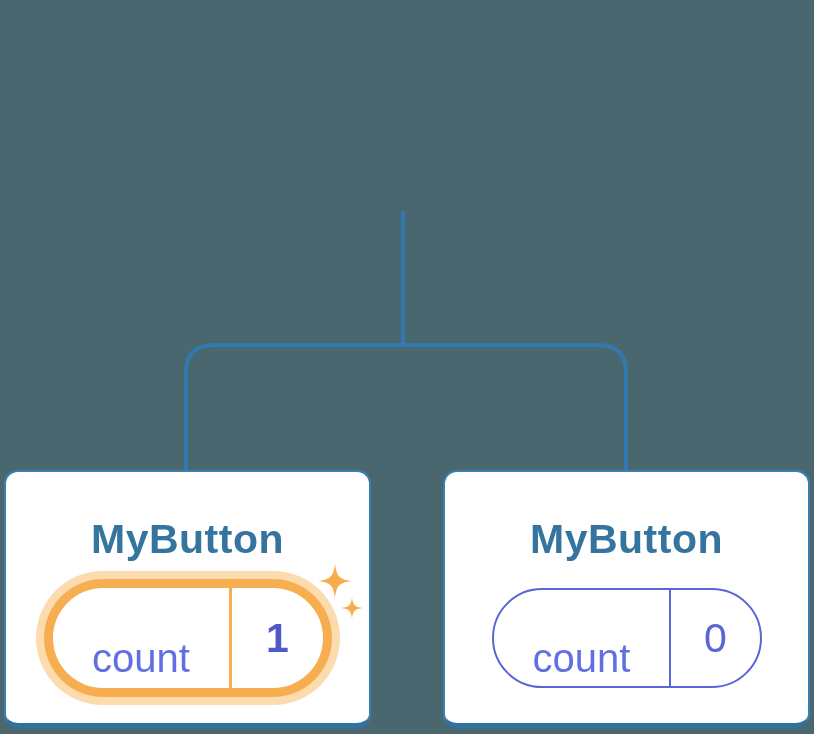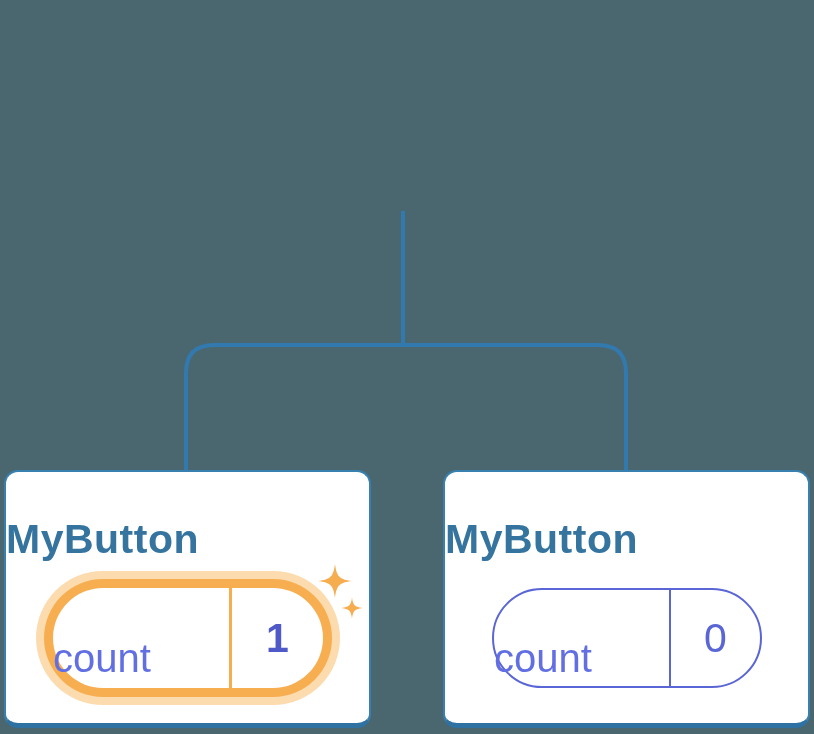--- a/index.html
+++ b/index.html
@@ -36,40 +36,41 @@
   .node-title {
     font-size: 41px;
     font-weight: 700;
     letter-spacing: 0.5px;
     color: var(--node-title, #35749e);
   }
   .child-title {
     position: absolute;
     left: 0; top: 44px;
     width: 100%;
+    text-align: center;
   }
   .pill {
     position: absolute;
     left: 47px; top: 116px;
     width: 270px; height: 100px;
     box-sizing: border-box;
     border-radius: 999px;
     background: #ffffff;
     display: flex;
     align-items: stretch;
   }
   .pill.indigo { border: 2px solid var(--state-border, #5b66d6); }
   .pill.orange {
     box-shadow:
       0 0 0 9px  var(--highlight-orange, #f7ae50),
       0 0 0 17px var(--highlight-halo, rgba(248,176,78,0.45));
   }
   .pill-label-box {
     width: 176px;
-    display: flex; align-items: center;  margin-top: 40px;
+    display: flex; align-items: center; justify-content: center; margin-top: 40px;
   }
   .pill.indigo .pill-label-box { width: 175px; }
   .pill-divider { width: 3px; }
   .pill.orange .pill-divider { background: var(--highlight-orange, #f7ae50); }
   .pill.indigo .pill-divider { width: 2px; background: var(--state-border, #5b66d6); }
   .pill-value-box {
     flex: 1;
     display: flex; align-items: center; justify-content: center;
   }
   .pill-label {

